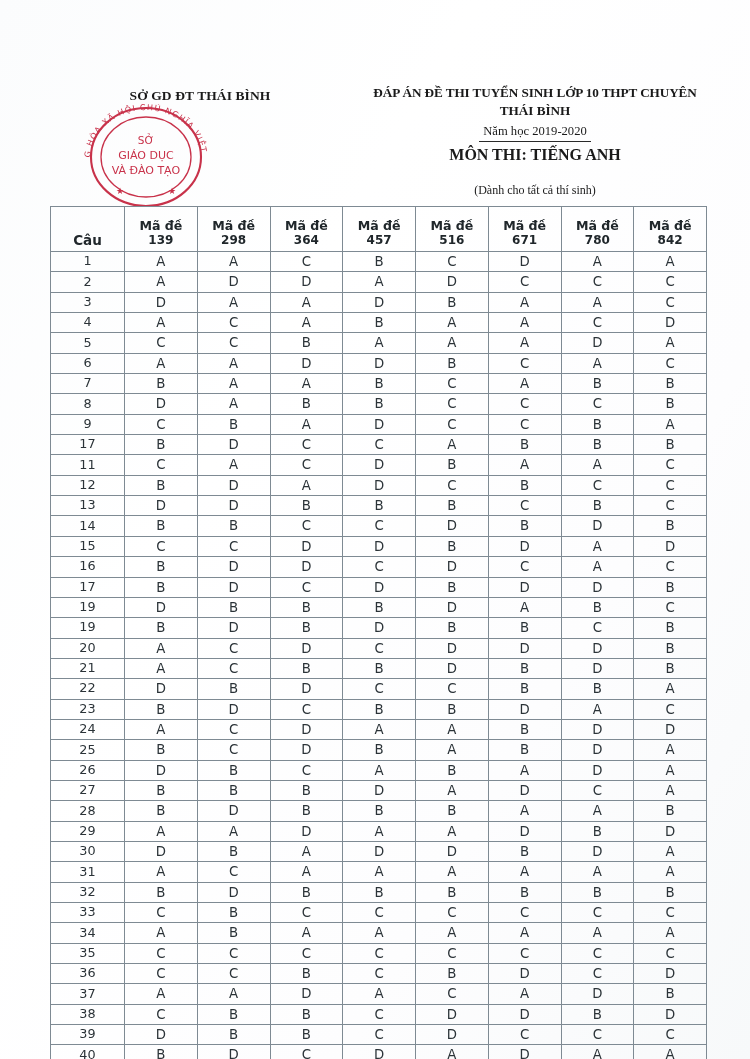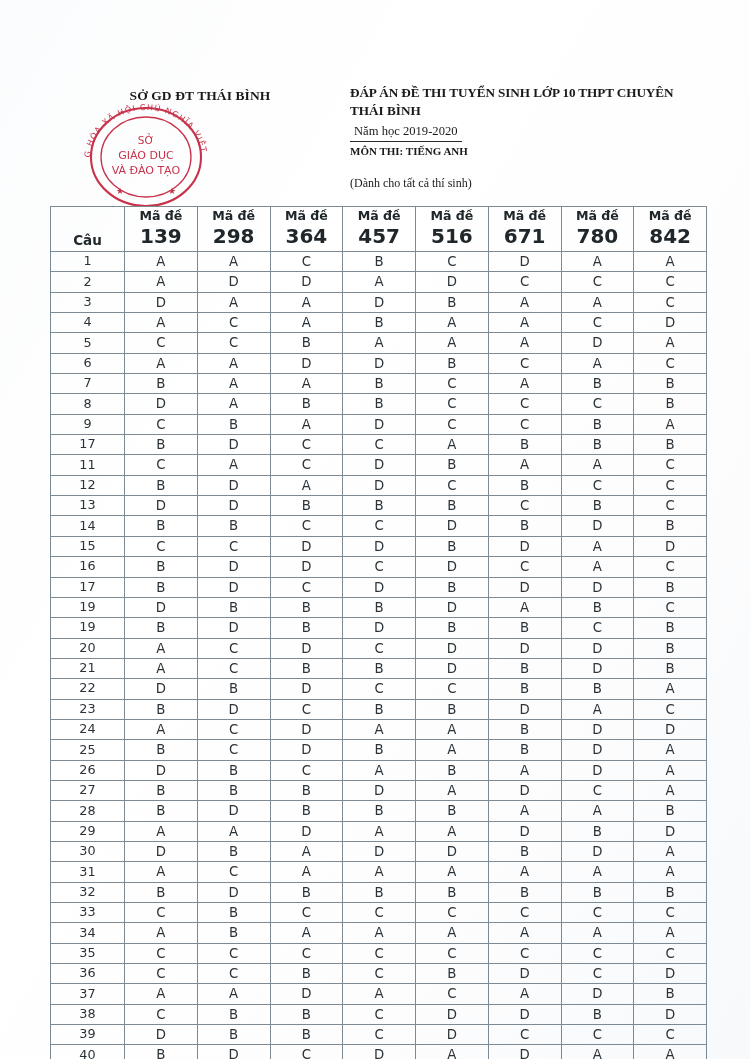--- a/index.html
+++ b/index.html
@@ -43,42 +43,42 @@
     font-size: 13.5px;
     letter-spacing: 0.1px;
     white-space: nowrap;
   }
 
   .exam-header {
     position: absolute;
     left: 350px;
     top: 0px;
     width: 370px;
-    text-align: left;
+    text-align: center;
     line-height: 1.34;
   }
   .exam-title {
     font-weight: bold;
     font-size: 13.2px;
     letter-spacing: -0.1px;
   }
   .exam-title-2 {
     font-weight: bold;
     font-size: 13.2px;
   }
   .exam-year {
     font-size: 12.6px;
     margin-top: 1px;
     display: inline-block;
     border-bottom: 1.2px solid #2a2a2a;
     padding: 0 4px 1px 4px;
   }
   .exam-subject {
     font-weight: bold;
-    font-size: 11px;
+    font-size: 16px;
     margin-top: 2px;
   }
   .exam-note {
     font-size: 12px;
     margin-top: 16px;
   }
 
   
   .stamp {
     position: absolute;
@@ -130,21 +130,21 @@
     font-size: 13.3px;
     font-weight: normal;
     padding: 0;
     line-height: 1;
     color: #2b3338;
   }
   table.answers tbody td.num {
     font-size: 12.8px;
   }
   .mad-line1 { display: block; font-size: 12.6px; }
-  .mad-line2 { display: block; font-size: 20px; }
+  .mad-line2 { display: block; font-size: 12px; }
 </style>
 </head>
 <body>
 
 <div class="page">
 
   <div class="header">
 
     <div class="org-title">SỞ GD ĐT THÁI BÌNH</div>
 

